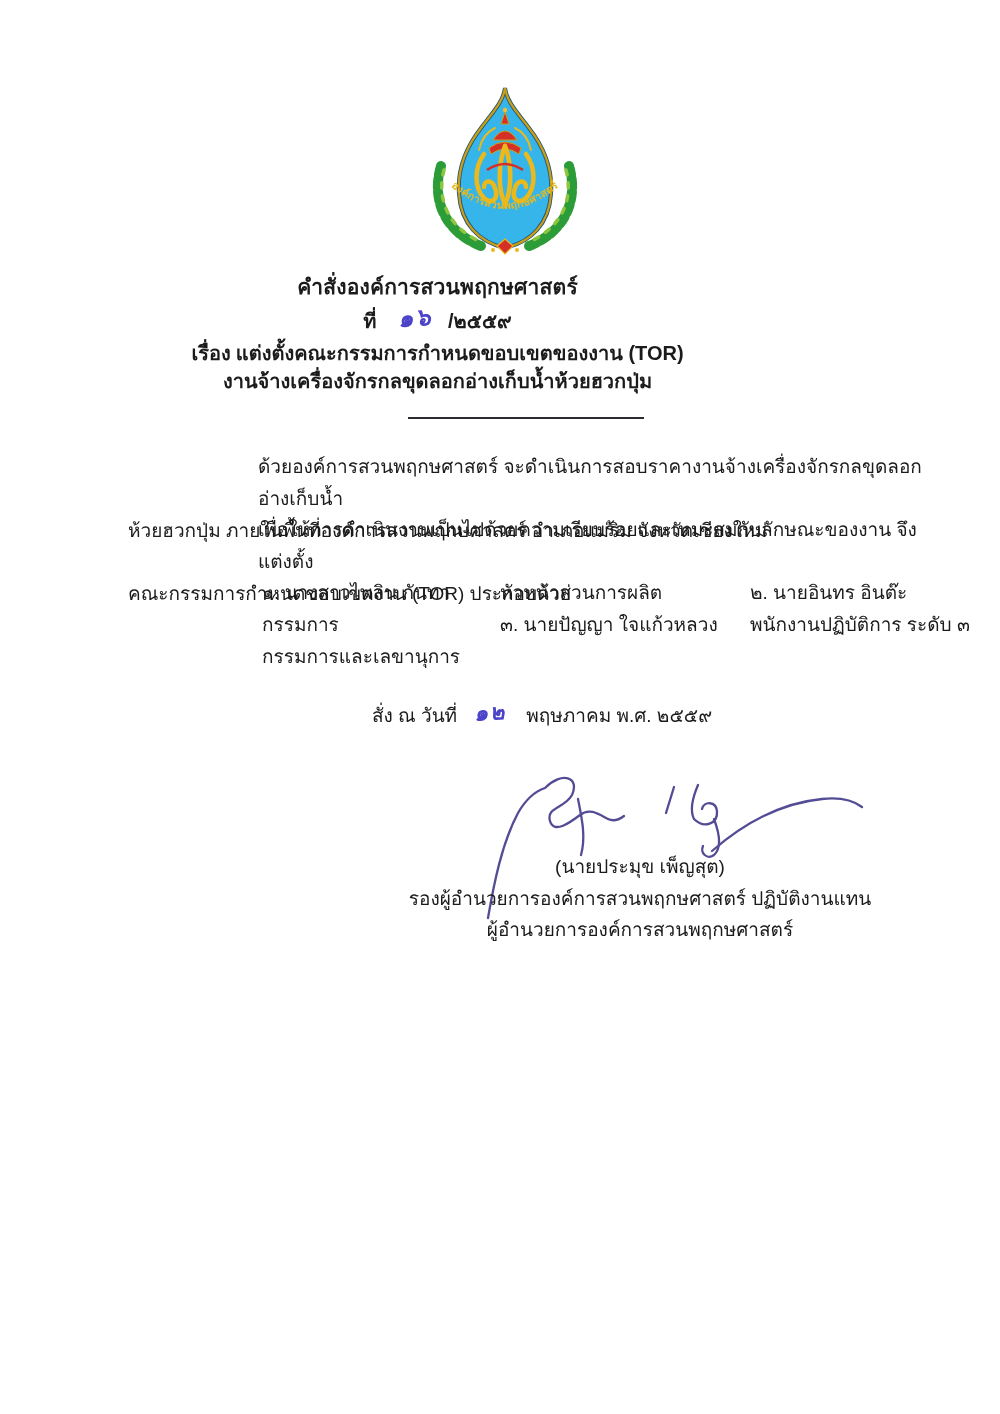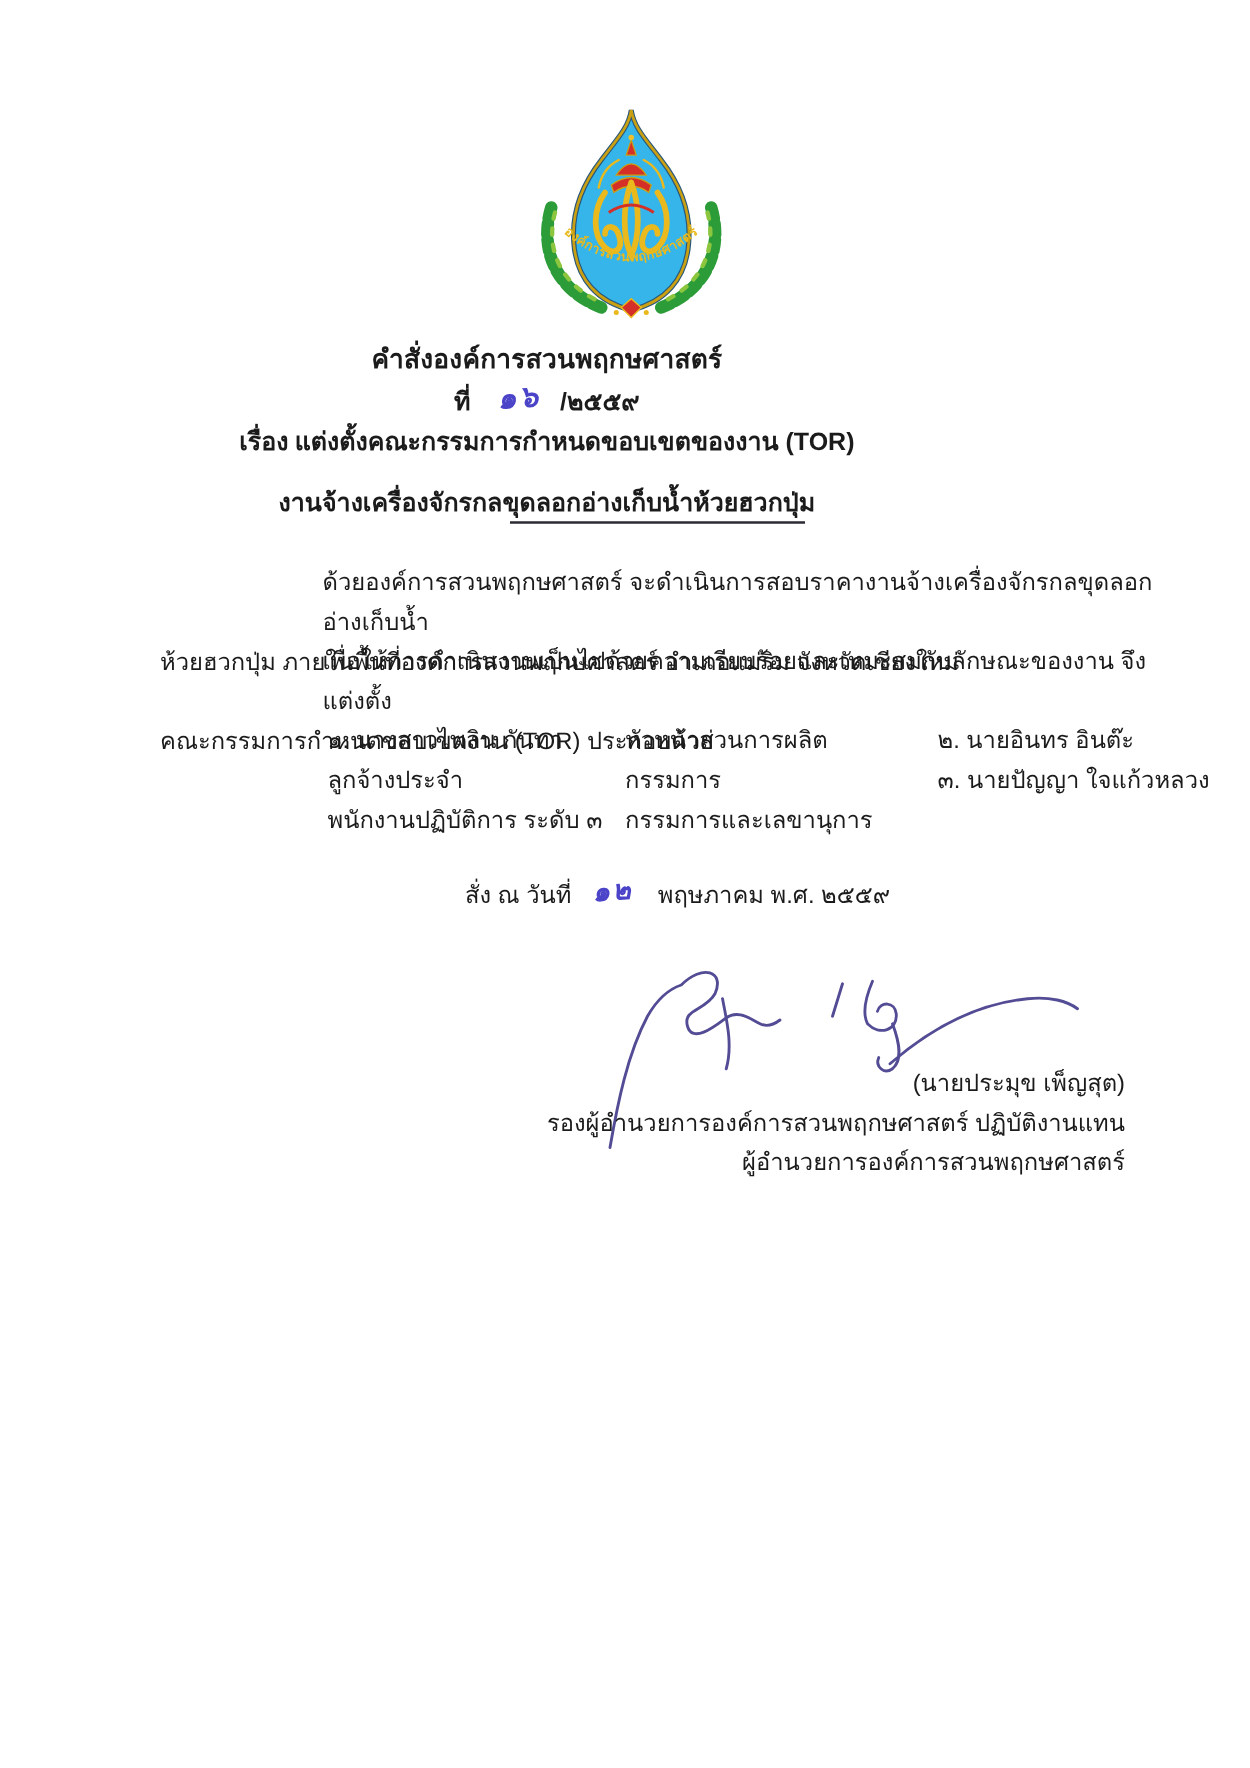--- a/index.html
+++ b/index.html
@@ -21,21 +21,21 @@
     transform:rotate(-4deg) translateY(-2px);
   }
   .divider{border-top:2px solid #2b2b33;height:0}
   .para{left:128px;width:800px}
   .para .indent{padding-left:130px}
   .committee{
     left:262px;top:577px;display:grid;
     grid-template-columns:238px 250px auto;
     grid-auto-rows:32px;font-size:19px;line-height:32px;white-space:nowrap;
   }
-  .sigblock{left:380px;width:520px;text-align:right;font-size:19px}
+  .sigblock{left:380px;width:520px;text-align:center;font-size:19px}
   svg{display:block}
   .sig-svg{pointer-events:none}
 </style>
 </head>
 <body>
 
 <div class="abs" style="left:427px;top:80px;width:156px;height:178px">
   <svg width="156" height="178" viewBox="0 0 156 178">
     <defs>
       <path id="arcTxt" d="M26,108 Q78,150 130,108"></path>
@@ -85,21 +85,21 @@
 <div class="abs t-line b fs-sub" style="top:300px">
   <span>ที่</span>
   <span class="hand" style="margin:0 10px 0 16px">๑๖</span>
   <span>/๒๕๕๙</span>
 </div>
 
 <div class="abs t-line b fs-sub" style="top:337px">
   <span style="margin-right:5px">เรื่อง</span><span>แต่งตั้งคณะกรรมการกำหนดขอบเขตของงาน (TOR)</span>
 </div>
 
-<div class="abs t-line b fs-sub" style="top:386px">งานจ้างเครื่องจักรกลขุดลอกอ่างเก็บน้ำห้วยฮวกปุ่ม</div>
+<div class="abs t-line b fs-sub" style="top:365px">งานจ้างเครื่องจักรกลขุดลอกอ่างเก็บน้ำห้วยฮวกปุ่ม</div>
 
 <div class="abs divider" style="top:417px;left:408px;width:236px"></div>
 
 <div class="abs para fs-body" style="top:451px">
   <div class="indent">ด้วยองค์การสวนพฤกษศาสตร์ จะดำเนินการสอบราคางานจ้างเครื่องจักรกลขุดลอกอ่างเก็บน้ำ</div>
   <div>ห้วยฮวกปุ่ม ภายในพื้นที่องค์การสวนพฤกษศาสตร์ อำเภอแม่ริม จังหวัดเชียงใหม่</div>
 </div>
 
 <div class="abs para fs-body" style="top:514px">
   <div class="indent">เพื่อให้การดำเนินงานเป็นไปด้วยความเรียบร้อยและเหมะสมกับลักษณะของงาน จึงแต่งตั้ง</div>
@@ -110,21 +110,20 @@
   <div>
     <span>๑.</span>
     <span>นางสาวไพลิน กันทา</span>
   </div>
   <div>หัวหน้าส่วนการผลิต</div>
 
   <div>
     <span>๒.</span>
     <span>นายอินทร อินต๊ะ</span>
   </div>
-  <div>ลูกจ้างประจำ</div>
   <div>กรรมการ</div>
 
   <div>
     <span>๓.</span>
     <span>นายปัญญา ใจแก้วหลวง</span>
   </div>
   <div>พนักงานปฏิบัติการ ระดับ ๓</div>
   <div>กรรมการและเลขานุการ</div>
 </div>
 

